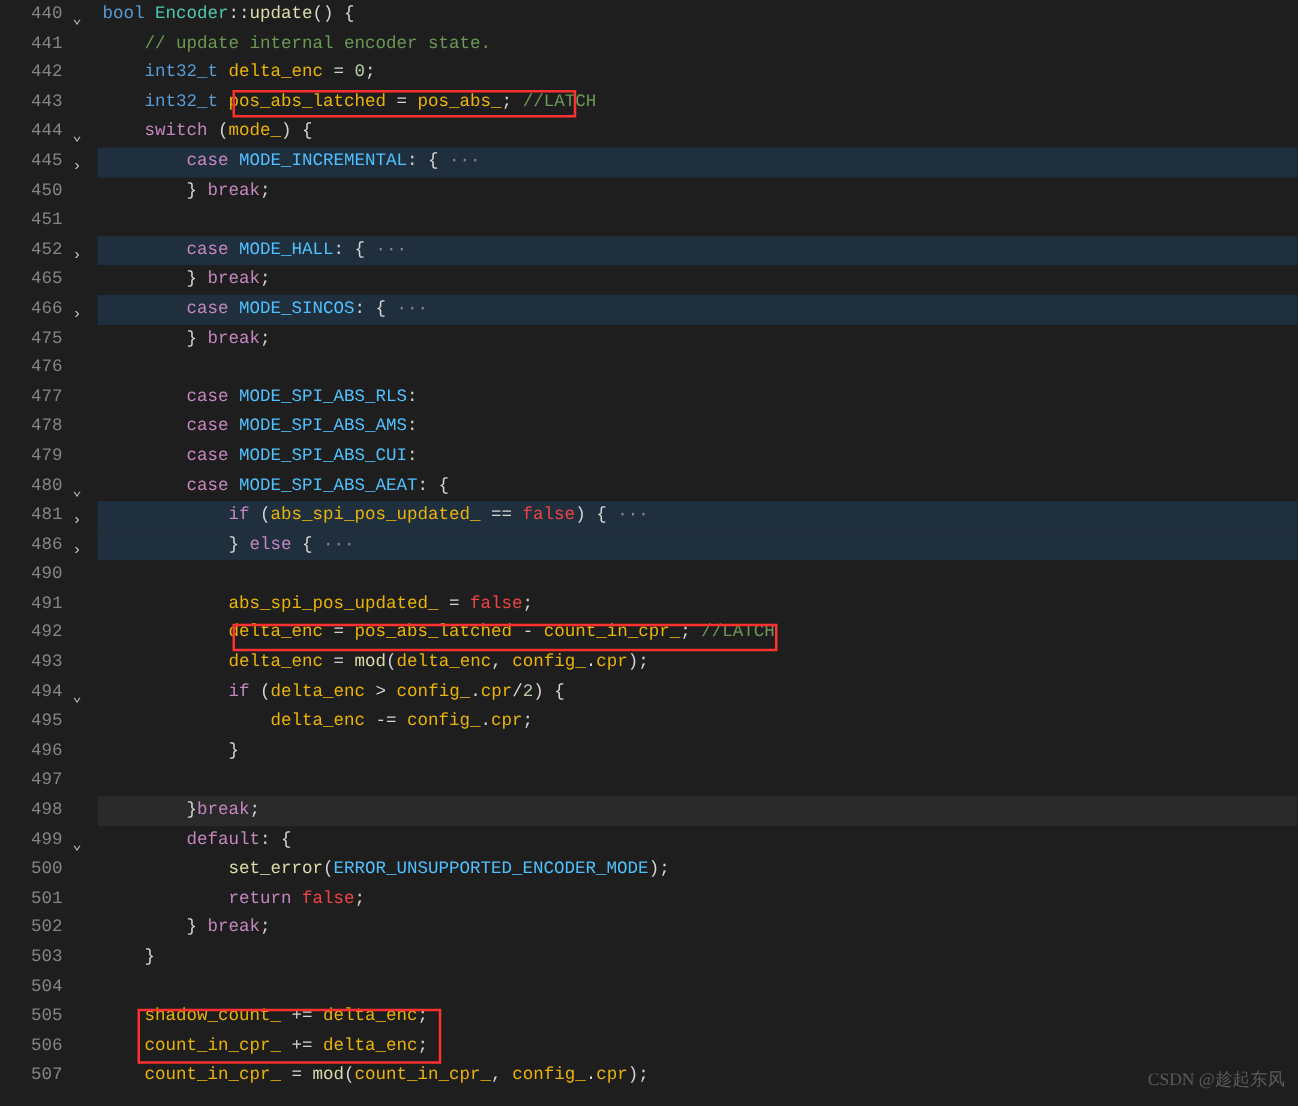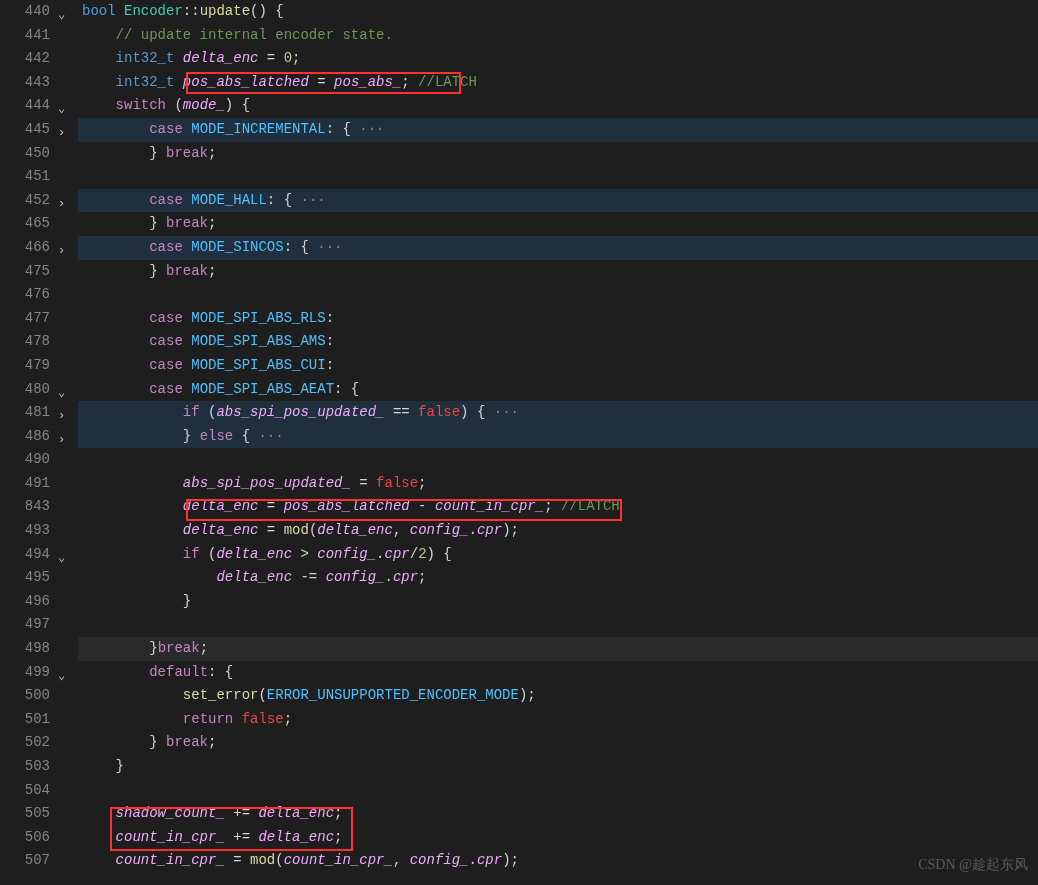--- a/index.html
+++ b/index.html
@@ -41,21 +41,21 @@
   cursor: pointer;
 }
 .code { flex: 1; white-space: pre; position: relative; }
 .code-line { height: 23.6px; padding-left: 4px; position: relative; }
 .hl { background: rgba(38, 79, 120, 0.35); }
 .cursor-line { background: rgba(50,50,50,0.6); }
 .k-blue { color: #569cd6; }
 .k-type { color: #4ec9b0; }
 .k-func { color: #dcdcaa; }
 .k-ctrl { color: #c586c0; }
-.k-var { color: #f0abfc; font-style: italic; }
+.k-var { color: #eab308; }
 .k-num { color: #b5cea8; }
 .k-cmt { color: #6a9955; }
 .k-const { color: #ef4444; }
 .k-enum { color: #4fc1ff; }
 .dots { color: #888; }
 .redbox {
   border: 2px solid #ff3030;
   position: absolute;
   pointer-events: none;
 }
@@ -87,21 +87,21 @@
       <div class="gutter-line"><span class="num">475</span></div>
       <div class="gutter-line"><span class="num">476</span></div>
       <div class="gutter-line"><span class="num">477</span></div>
       <div class="gutter-line"><span class="num">478</span></div>
       <div class="gutter-line"><span class="num">479</span></div>
       <div class="gutter-line"><span class="num">480</span></div>
       <div class="gutter-line"><span class="num">481</span></div>
       <div class="gutter-line"><span class="num">486</span></div>
       <div class="gutter-line"><span class="num">490</span></div>
       <div class="gutter-line"><span class="num">491</span></div>
-      <div class="gutter-line"><span class="num">843</span></div>
+      <div class="gutter-line"><span class="num">492</span></div>
       <div class="gutter-line"><span class="num">493</span></div>
       <div class="gutter-line"><span class="num">494</span></div>
       <div class="gutter-line"><span class="num">495</span></div>
       <div class="gutter-line"><span class="num">496</span></div>
       <div class="gutter-line"><span class="num">497</span></div>
       <div class="gutter-line"><span class="num">498</span></div>
       <div class="gutter-line"><span class="num">499</span></div>
       <div class="gutter-line"><span class="num">500</span></div>
       <div class="gutter-line"><span class="num">501</span></div>
       <div class="gutter-line"><span class="num">502</span></div>

